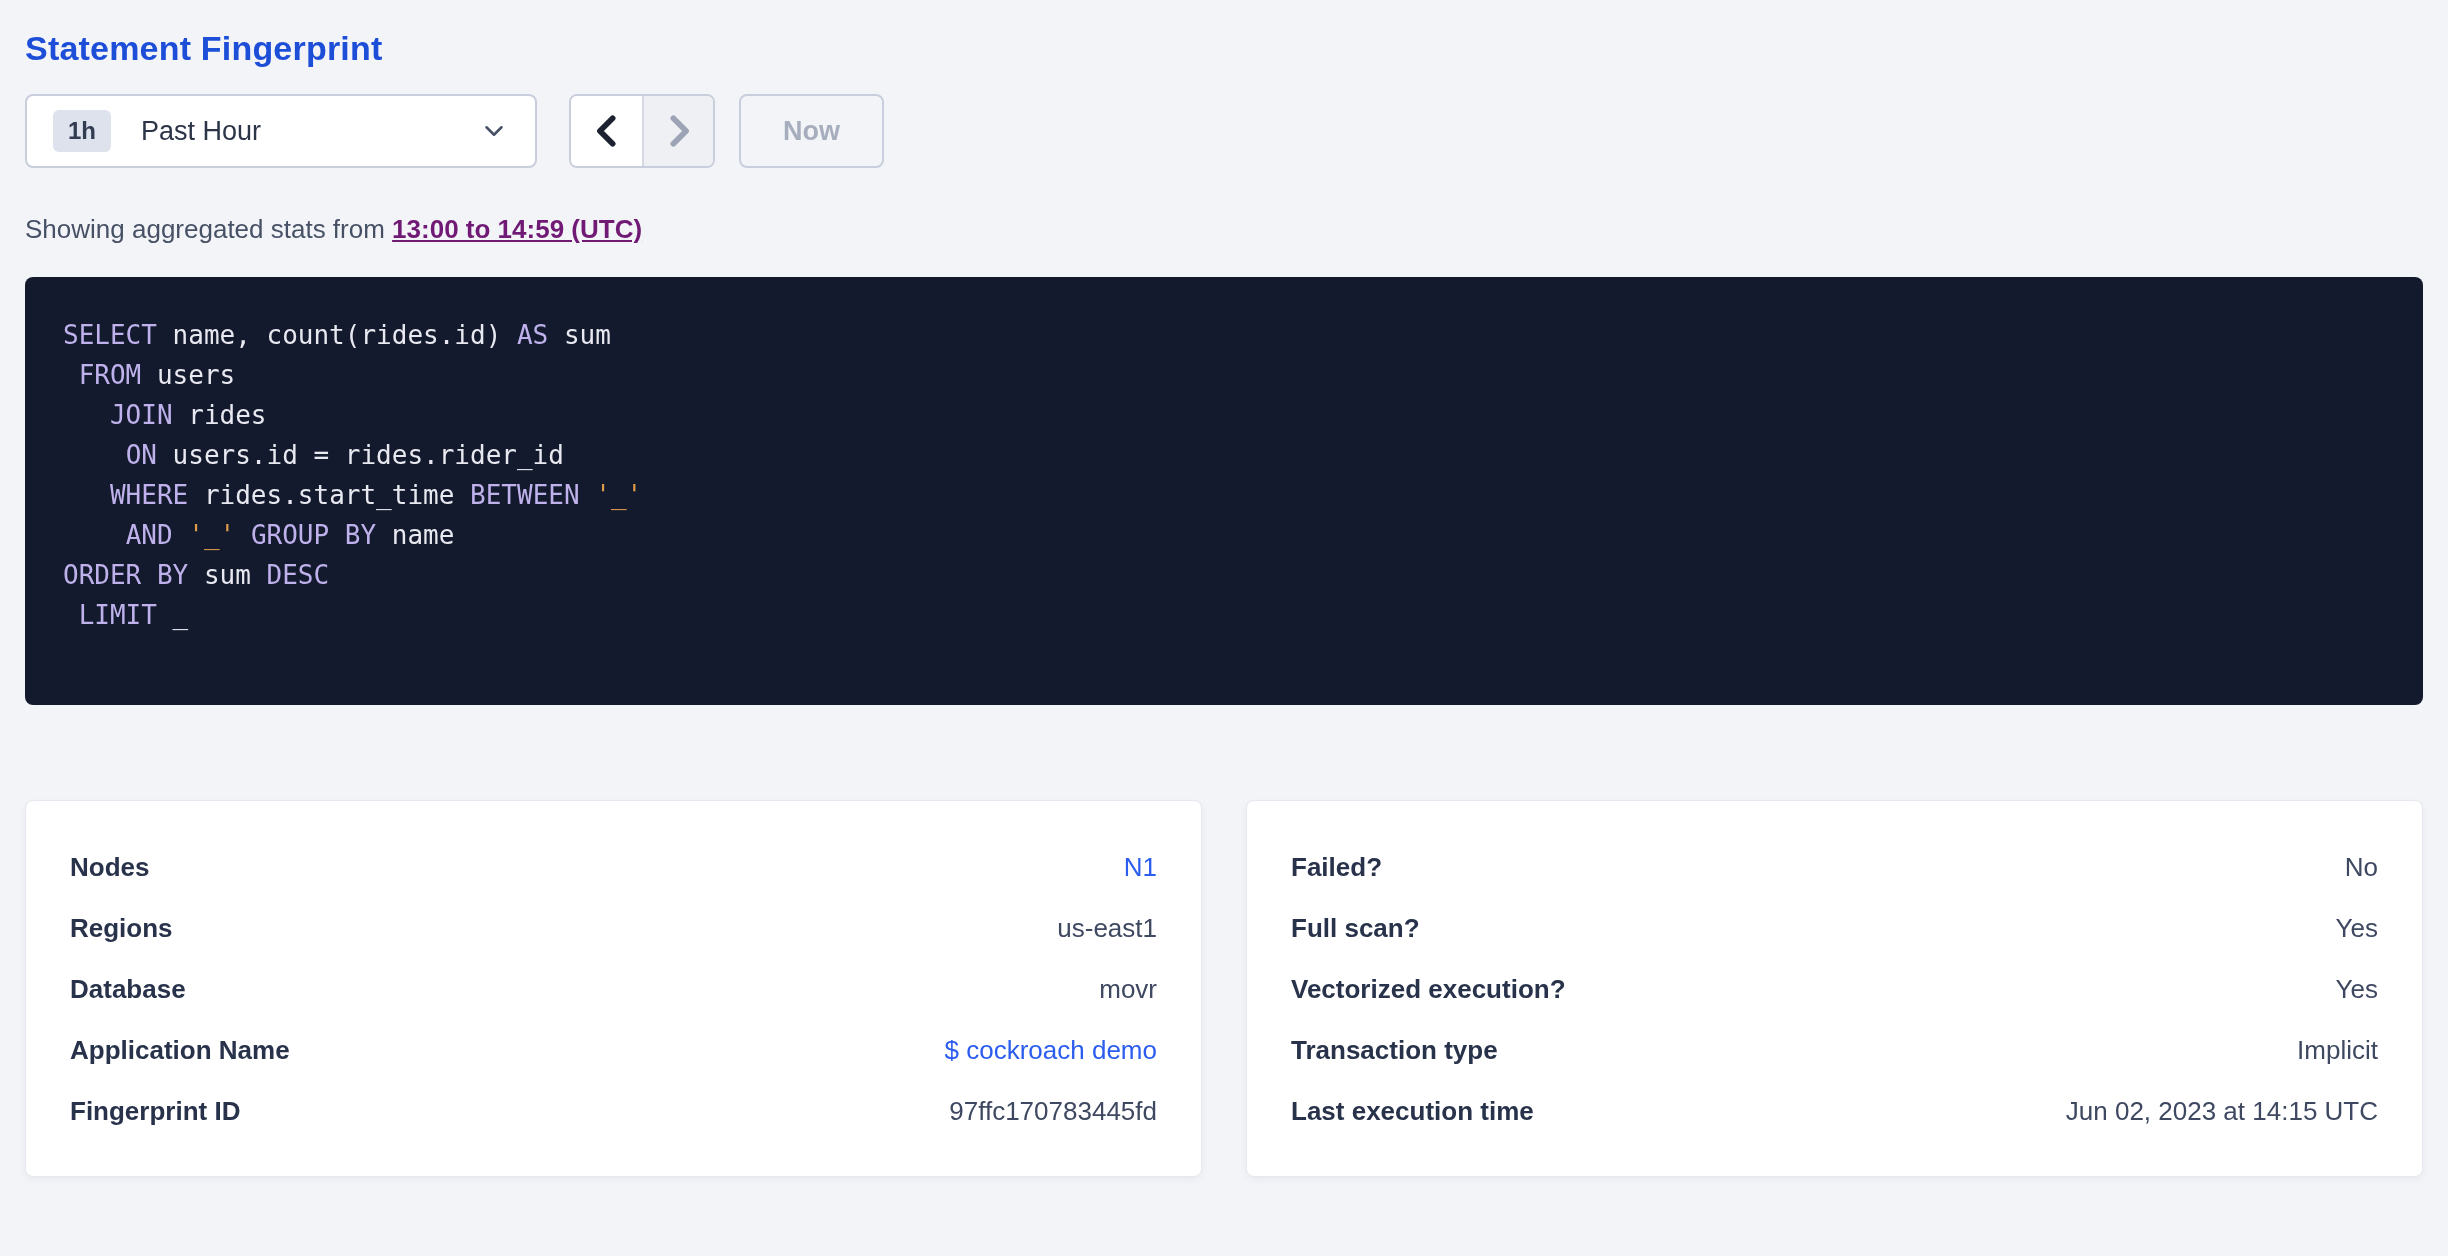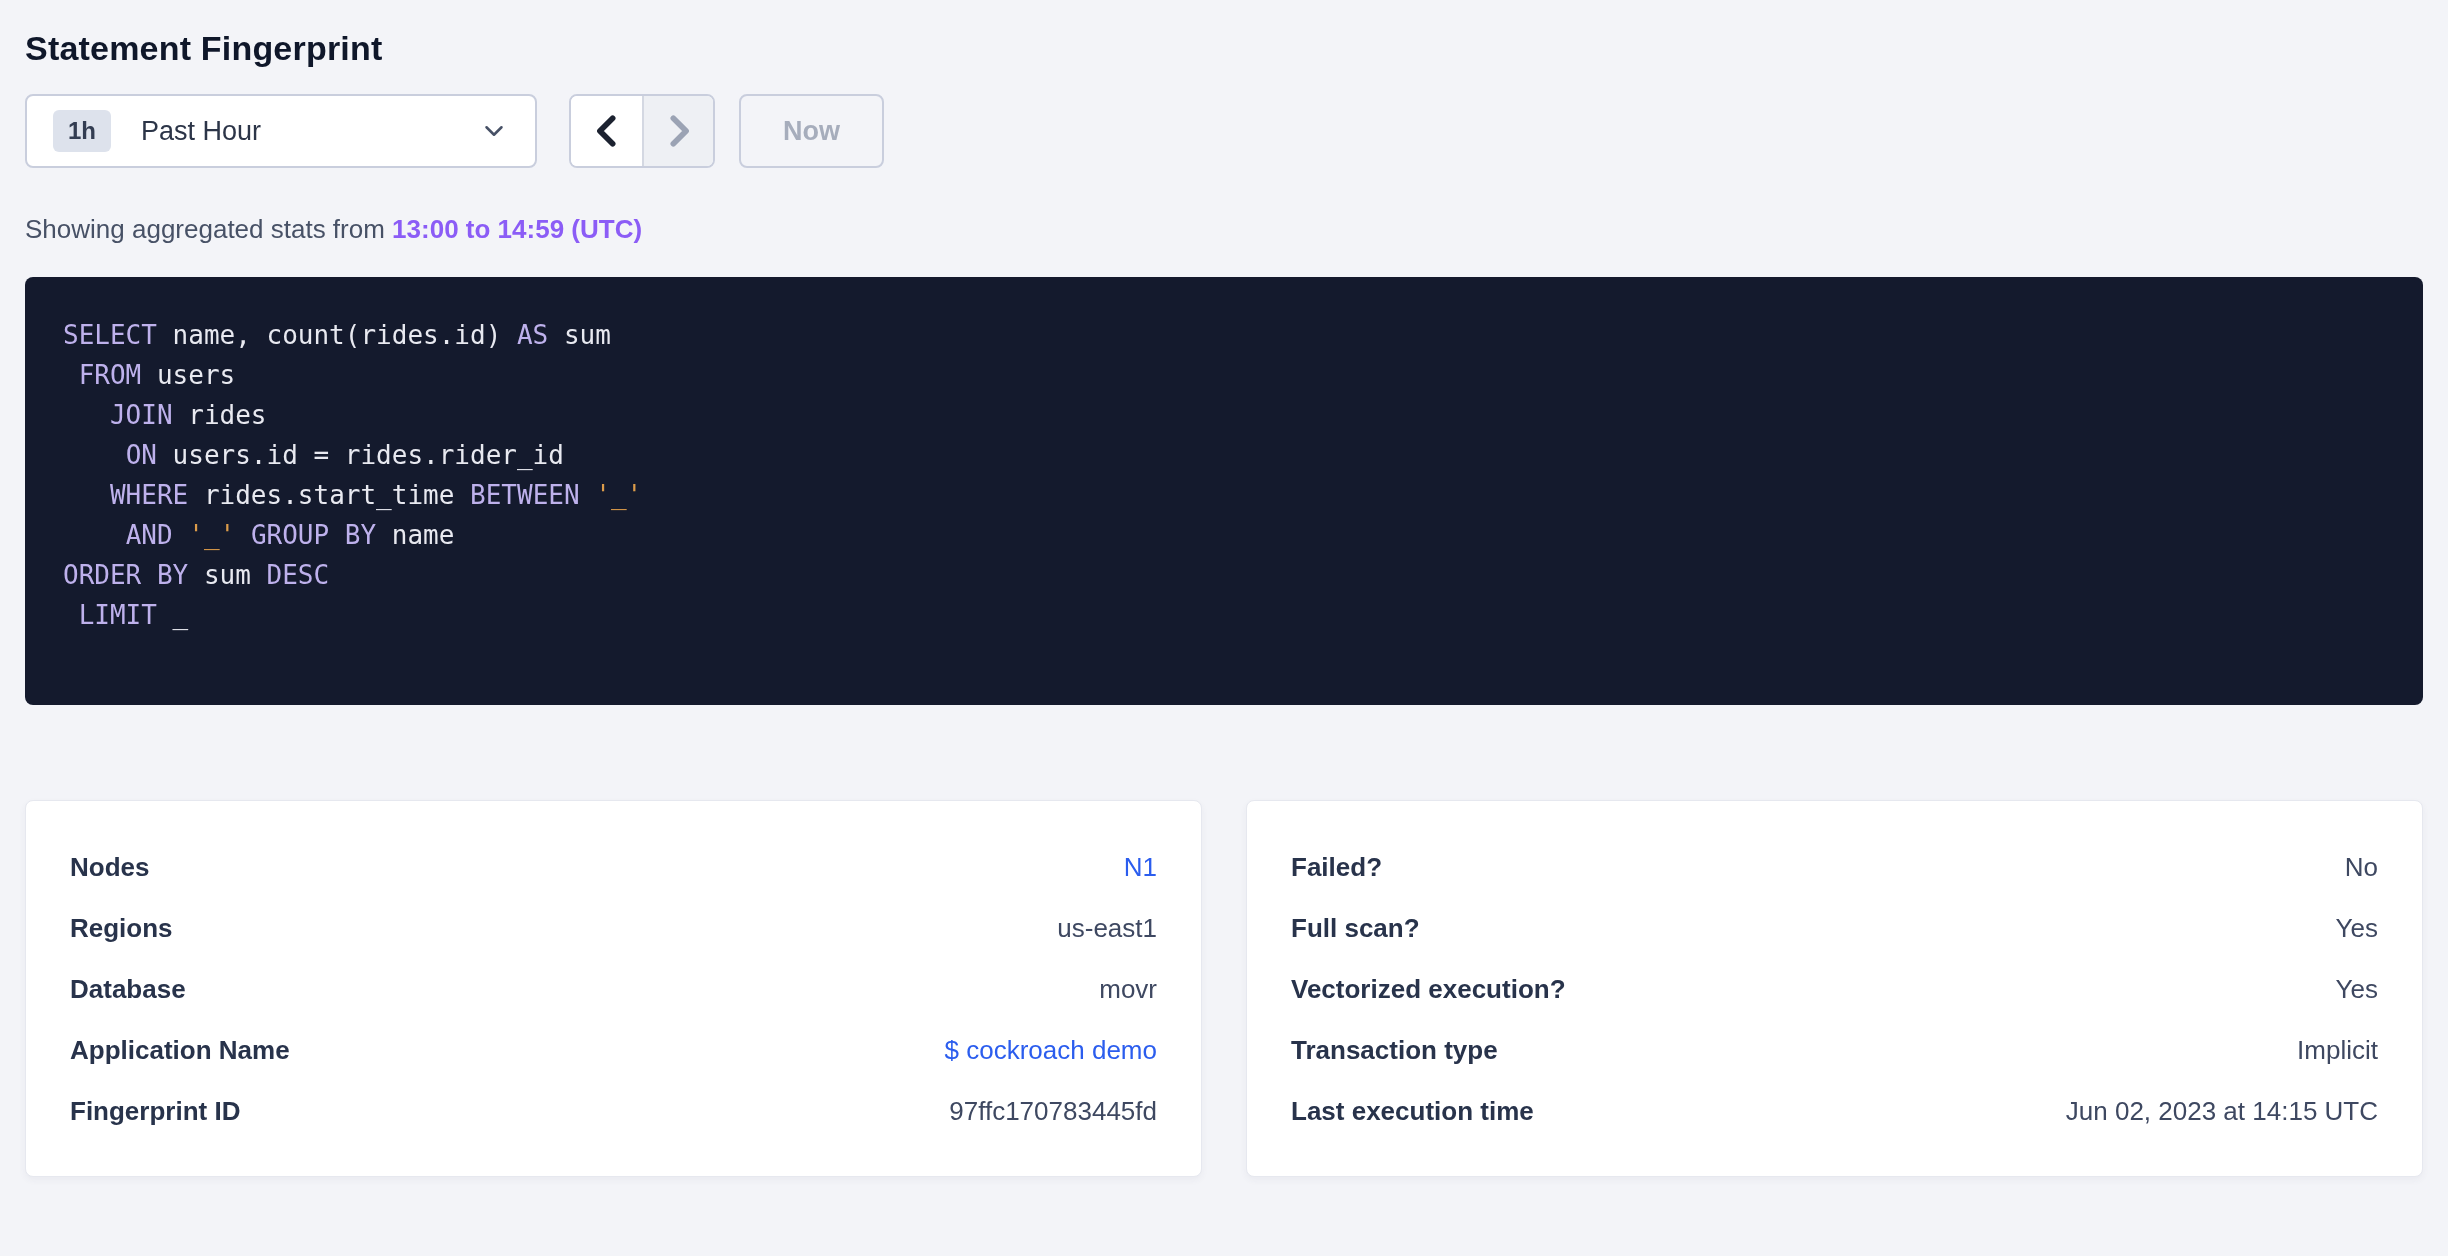--- a/index.html
+++ b/index.html
@@ -7,21 +7,21 @@
   body {
     background:#f3f4f8;
     font-family:"Liberation Sans", sans-serif;
     color:#3e4861;
     overflow:hidden;
   }
   .page { padding:26px 25px 0 25px; width:2448px; height:1256px; }
 
   
   .page-title {
-    font-size:34px; font-weight:700; color:#0f172a; letter-spacing:.2px;
+    font-size:34px; font-weight:700; color:#1d4ed8; letter-spacing:.2px;
     line-height:44px;
   }
 
   
   .tabs {
     display:flex; margin-top:28px; margin-right:-25px;
     border-bottom:2px solid #dcdfe7;
   }
   .tab {
     position:relative; padding:12px 32px 26px; margin-right:53px;
@@ -57,21 +57,21 @@
   .arrow-btn + .arrow-btn { border-left:2px solid #d4d8e2; }
   .now-button {
     margin-left:24px; height:74px; padding:0 42px;
     background:transparent; border:2px solid #c9cedd; border-radius:8px;
     color:#a6adbc; font-size:27px; font-weight:700; cursor:default;
     font-family:"Liberation Sans", sans-serif;
   }
 
   
   .stats-line { margin-top:46px; font-size:26px; color:#475166; }
-  .stats-line strong { color:#8b5cf6; font-weight:700; }
+  .stats-line strong { color:#701a75; font-weight:700;text-decoration:underline; }
 
   
   .sql-box {
     margin-top:32px; width:2398px; height:428px;
     background:#141a2d; border-radius:8px; padding:38px 38px;
     font-family:"DejaVu Sans Mono","Liberation Mono", monospace;
     font-size:26px; line-height:40px; color:#e8e9f0;
     white-space:pre; overflow:hidden;
   }
   .sql-box .k { color:#beb1ec; }

